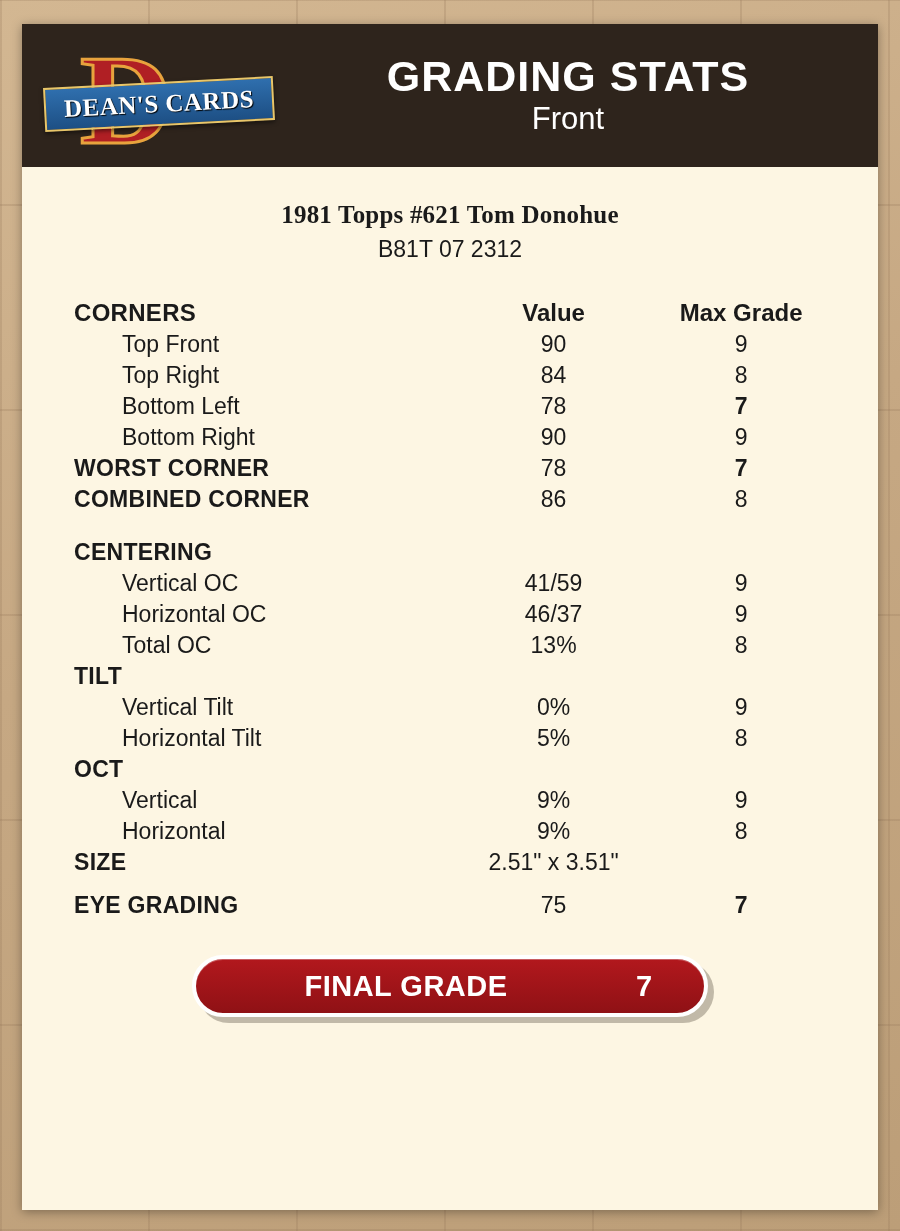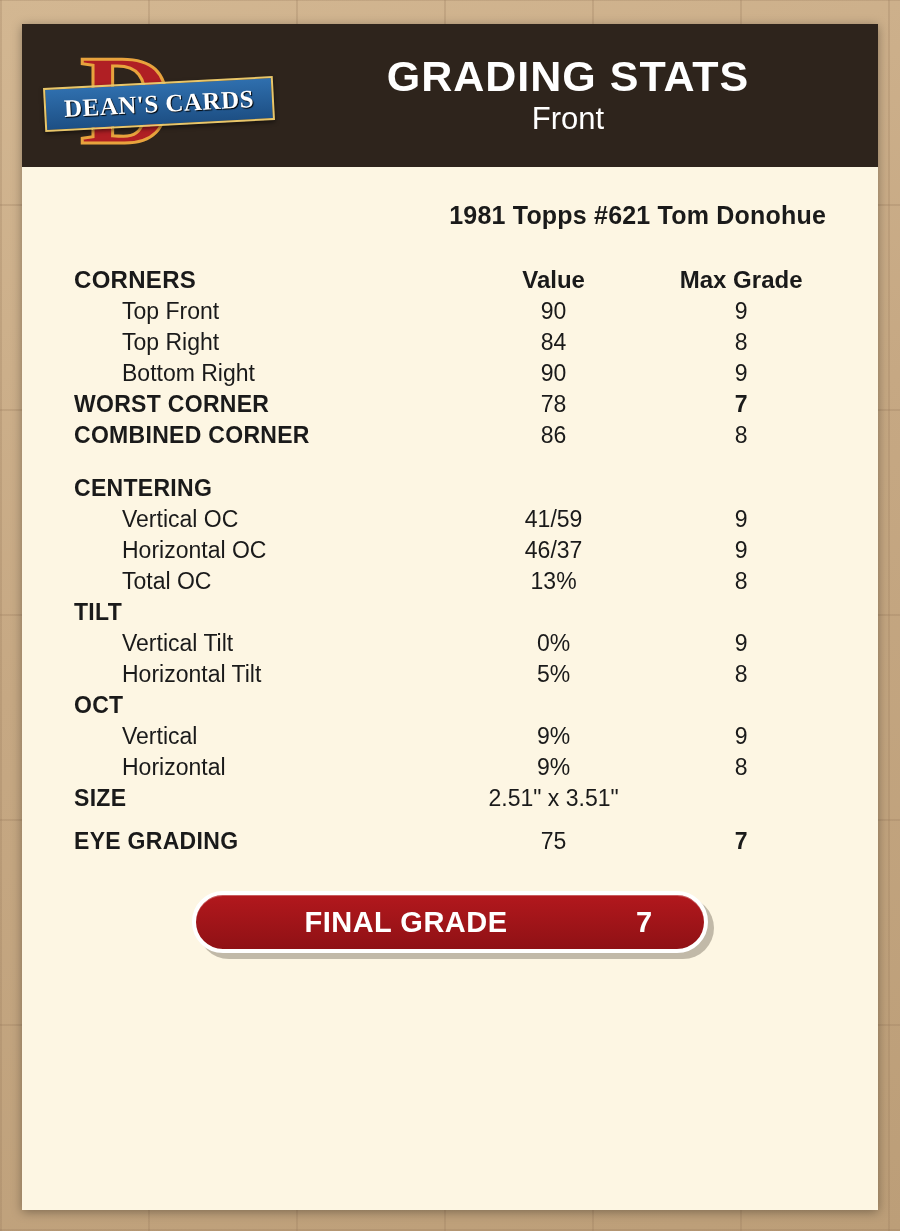--- a/index.html
+++ b/index.html
@@ -86,25 +86,26 @@
   }
   .header-subtitle {
     font-size: 31px;
     font-weight: normal;
     margin-top: 2px;
   }
   .body-area {
     padding: 34px 52px 0 52px;
   }
   .card-title {
-    text-align: right;
+    text-align: center;
     font-size: 25px;
     font-weight: bold;
     color: #1a1a1a;
     letter-spacing: 0.2px;
+    font-family: Liberation Serif, serif;
   }
   .card-serial {
     text-align: center;
     font-size: 23px;
     color: #1a1a1a;
     margin-top: 7px;
   }
   table.stats {
     width: 100%;
     margin-top: 34px;
@@ -186,38 +187,44 @@
     </div>
     <div class="header-titles">
       <div class="header-title">GRADING STATS</div>
       <div class="header-subtitle">Front</div>
     </div>
   </div>
 
   <div class="body-area">
 
     <div class="card-title">1981 Topps #621 Tom Donohue</div>
+    <div class="card-serial">B81T 07 2312</div>
 
     <table class="stats">
       <tbody>
         <tr class="sec-head">
           <td class="c-label">CORNERS</td>
           <td class="c-value">Value</td>
           <td class="c-grade">Max Grade</td>
         </tr>
 
         <tr>
           <td class="c-label indent">Top Front</td>
           <td class="c-value">90</td>
           <td class="c-grade">9</td>
         </tr>
         <tr>
           <td class="c-label indent">Top Right</td>
           <td class="c-value">84</td>
           <td class="c-grade">8</td>
+        </tr>
+        <tr>
+          <td class="c-label indent">Bottom Left</td>
+          <td class="c-value">78</td>
+          <td class="c-grade grade-low">7</td>
         </tr>
         <tr>
           <td class="c-label indent">Bottom Right</td>
           <td class="c-value">90</td>
           <td class="c-grade">9</td>
         </tr>
 
         <tr>
           <td class="c-label bold">WORST CORNER</td>
           <td class="c-value">78</td>

